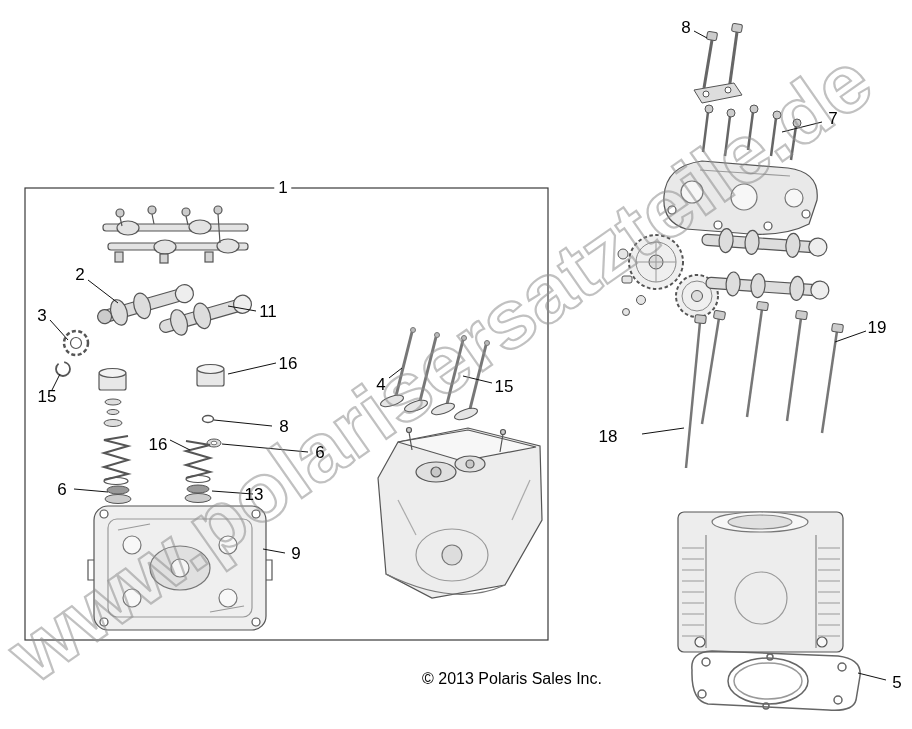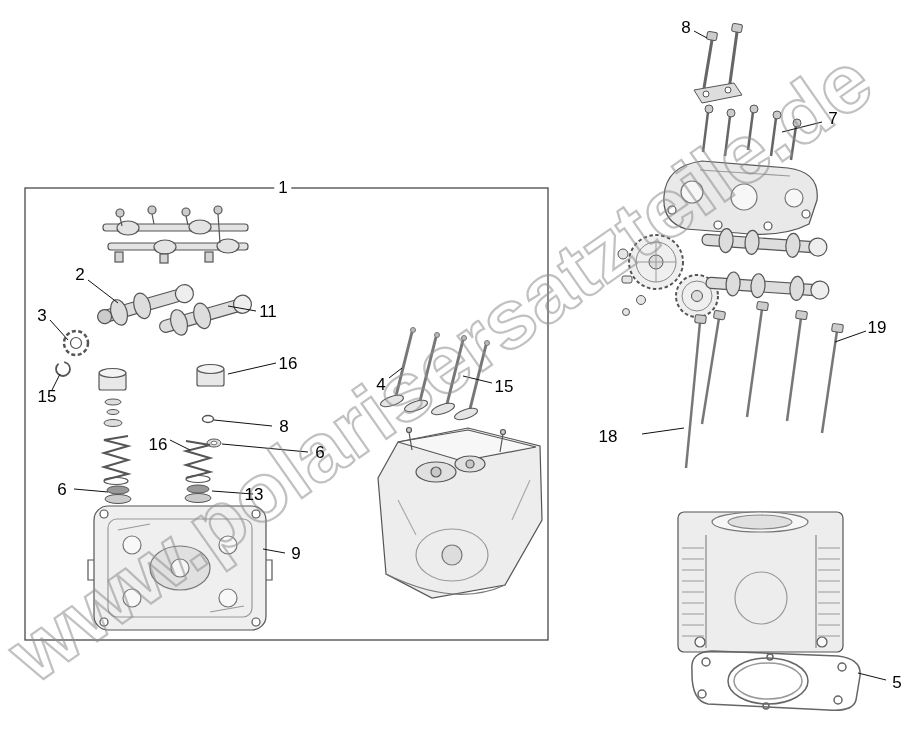--- a/index.html
+++ b/index.html
@@ -334,14 +334,15 @@
   <span class="callout" style="left:268px; top:311px;">11</span>
   <span class="callout" style="left:504px; top:386px;">15</span>
   <span class="callout" style="left:254px; top:494px;">13</span>
   <span class="callout" style="left:320px; top:452px;">6</span>
   <span class="callout" style="left:47px;  top:396px;">15</span>
   <span class="callout" style="left:158px; top:444px;">16</span>
   <span class="callout" style="left:284px; top:426px;">8</span>
   <span class="callout" style="left:608px; top:436px;">18</span>
   <span class="callout" style="left:877px; top:327px;">19</span>
 
+  <div class="copyright">© 2013 Polaris Sales Inc.</div>
 
 </div>
 
 </body></html>

